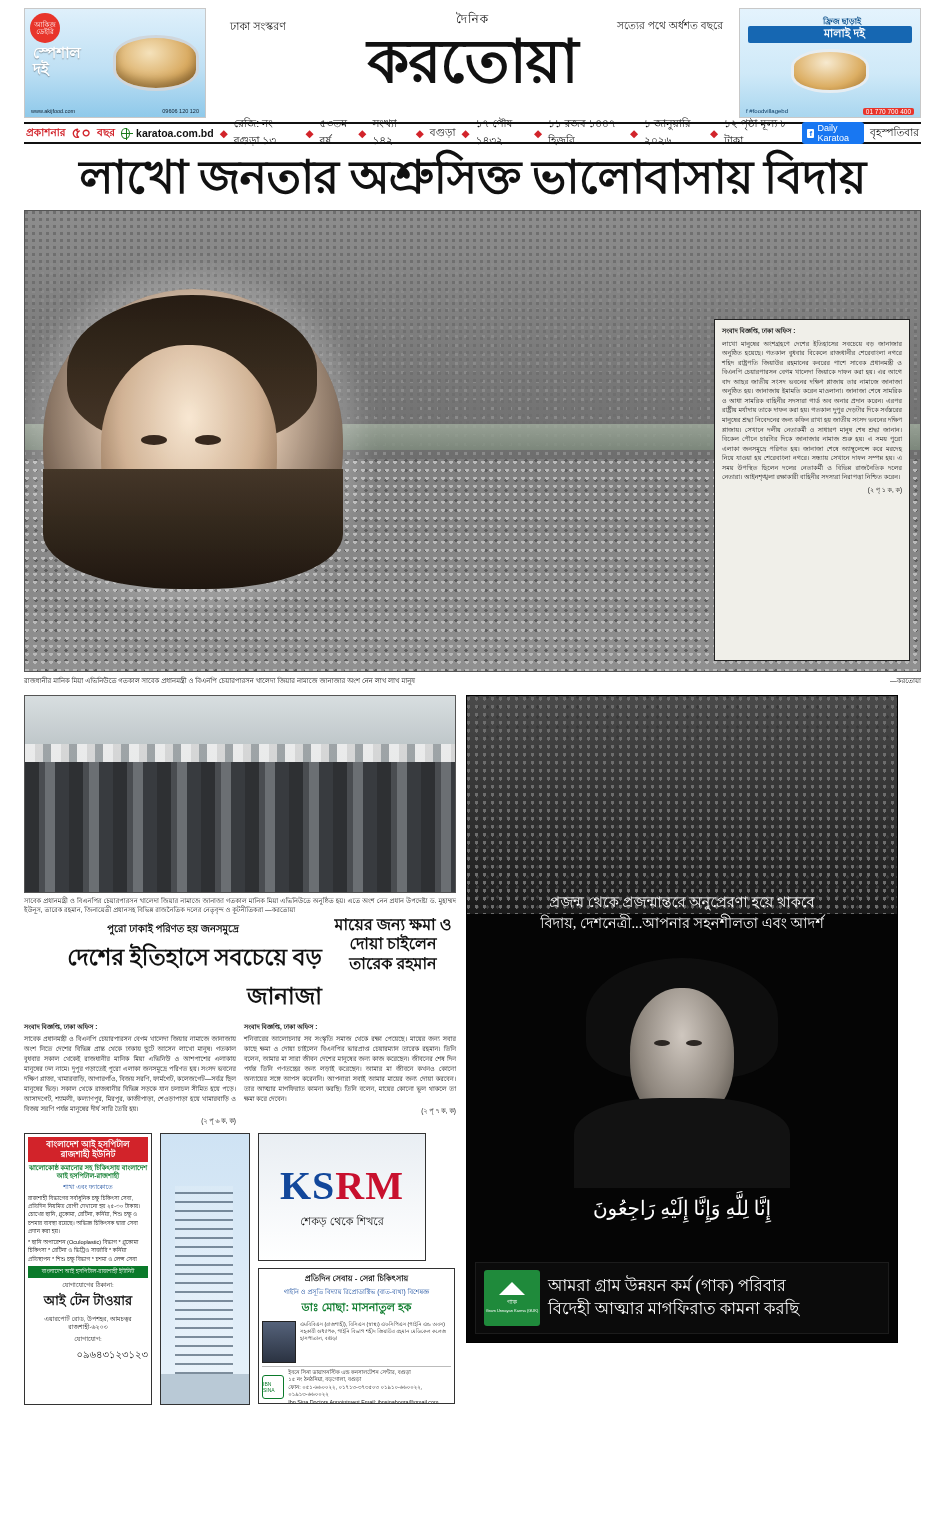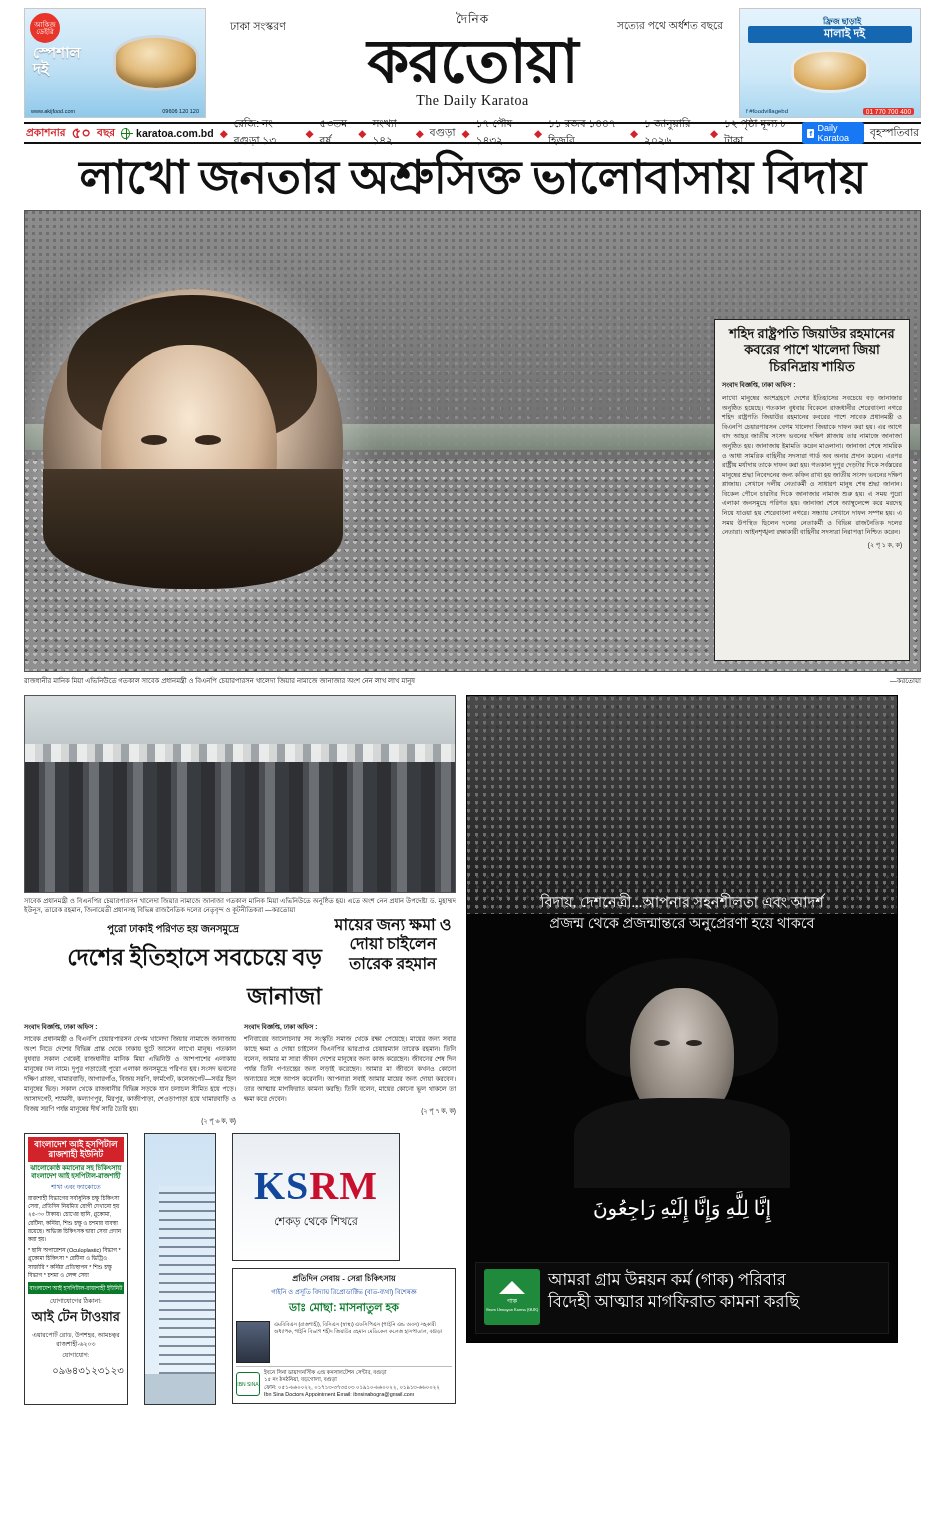--- a/index.html
+++ b/index.html
@@ -175,27 +175,27 @@
     position:absolute; left:50%; transform:translateX(-50%); top:262px; width:216px; height:230px;
   }
   .mem-portrait .hair { position:absolute; left:12px; top:0; width:192px; height:120px; border-radius:50% 50% 30% 30%; background:#0e0e0e; }
   .mem-portrait .face { position:absolute; left:56px; top:30px; width:104px; height:136px; border-radius:48% 48% 46% 46%; background:radial-gradient(ellipse at 50% 35%, #cfc7bf, #8e867d 60%, #4a453f); }
   .mem-portrait .shoulders { position:absolute; left:0; bottom:0; width:216px; height:90px; border-radius:40% 40% 0 0; background:#121212; }
   .mem-portrait .eye { position:absolute; width:16px; height:6px; border-radius:50%; background:#2b2622;}
   .mem-portrait .eye.l{left:80px; top:82px;} .mem-portrait .eye.r{left:112px; top:82px;}
   .mem-arabic { position:absolute; left:0; right:0; top:500px; text-align:center; font-size:20px; font-family:"Liberation Serif", serif; }
   .mem-name { position:absolute; left:0; right:0; top:536px; text-align:center; font-family:"Liberation Serif", serif; font-weight:bold; font-size:22px;margin-top:28px; }
   .mem-years { position:absolute; left:0; right:0; top:572px; text-align:center; font-family:"Liberation Serif", serif; font-size:21px; letter-spacing:1px; }
-  .mem-footer { position:absolute; left:8px; right:8px; bottom:8px; height:72px; background:#0b0b0b; border:1px solid #1c1c1c; display:flex; align-items:flex-start; gap:8px; padding:6px 8px;}
+  .mem-footer { position:absolute; left:8px; right:8px; bottom:8px; height:72px; background:#0b0b0b; border:1px solid #1c1c1c; display:flex; align-items:center; gap:8px; padding:6px 8px;}
   .gak-logo { width:56px; height:56px; background:#1f8a3b; color:#fff; display:flex; flex-direction:column; align-items:center; justify-content:center; font-size:6px; text-align:center; border-radius:3px;}
   .gak-logo .roof { width:26px; height:13px; background:#fff; clip-path: polygon(50% 0, 100% 100%, 0 100%); margin-bottom:2px;}
   .mem-footer-text { font-family:"Liberation Serif", serif; font-size:16.5px; line-height:1.35; }
 
   
-  .ads-row { display:flex; gap:16px; margin:7px 24px 0 24px; }
+  .ads-row { display:flex; gap:8px; margin:7px 24px 0 24px; }
   .ad { border:1px solid #333; position:relative; overflow:hidden; background:#fff; }
   .ad-hospital { width:128px; height:272px; padding:3px; }
   .ad-hospital .red-band { background:#d2232a; color:#fff; text-align:center; font-size:8.5px; font-weight:bold; padding:2px 0; line-height:1.25;}
   .ad-hospital .green-t { color:#0a7a2a; font-size:6.6px; text-align:center; font-weight:bold; margin-top:2px; line-height:1.3;}
   .ad-hospital .blue-t { color:#12479b; font-size:6.2px; text-align:center; margin-top:2px; line-height:1.35;}
   .ad-hospital .body { font-size:5.6px; line-height:1.45; margin-top:3px; }
   .ad-hospital .list { font-size:5.6px; line-height:1.5; margin-top:3px; }
   .ad-hospital .foot-band { background:#0a7a2a; color:#fff; font-size:5.6px; text-align:center; padding:1.5px 0; margin-top:3px;}
   .ad-hospital .addr { font-size:6.2px; text-align:center; margin-top:3px; line-height:1.4;}
   .ad-hospital .bigaddr { font-size:13px; font-weight:bold; text-align:center; margin-top:1px;}
@@ -204,21 +204,21 @@
   .ad-tower { width:90px; height:272px; background:linear-gradient(#cfe3f4,#e8f2fa); position:relative;}
   .ad-tower .bldg { position:absolute; left:14px; bottom:30px; width:58px; height:188px; background:linear-gradient(90deg,#9db6c9,#d7e4ee 40%,#8ea7bb);
     background-image: repeating-linear-gradient(0deg, rgba(40,60,80,.55) 0 2px, rgba(255,255,255,.15) 2px 9px);}
   .ad-tower .base { position:absolute; left:0; right:0; bottom:0; height:30px; background:#b9c9d6;}
 
   .ad-ksrm { width:168px; height:128px; background:linear-gradient(#e9eef3,#ffffff); display:flex; flex-direction:column; align-items:center; justify-content:center;}
   .ksrm-word { font-family:"Liberation Serif", serif; font-weight:bold; font-size:40px; color:#c8102e; letter-spacing:1px;}
   .ksrm-word .blue { color:#12479b; }
   .ksrm-tag { font-size:11px; margin-top:4px; }
 
-  .ad-doctor { width:224px; height:136px; padding:3px; }
+  .ad-doctor { width:197px; height:136px; padding:3px; }
   .ad-doctor .t1 { text-align:center; font-size:8px; font-weight:bold; }
   .ad-doctor .t2 { text-align:center; font-size:6.5px; color:#12479b; margin-top:2px;}
   .ad-doctor .t3 { text-align:center; font-size:11px; font-weight:bold; color:#0a7a2a; margin-top:1px;}
   .ad-doctor .inner { display:flex; gap:4px; margin-top:3px; }
   .ad-doctor .doc-photo { width:34px; height:42px; background:linear-gradient(#55627a,#2b3342); border:1px solid #222;}
   .ad-doctor .deg { font-size:5.2px; line-height:1.4; flex:1;}
   .ad-doctor .ibn { display:flex; align-items:center; gap:4px; margin-top:3px; border-top:1px solid #bbb; padding-top:2px;}
   .ibn-logo { width:24px; height:24px; border:1px solid #0a7a2a; color:#0a7a2a; font-size:5px; display:flex; align-items:center; justify-content:center; border-radius:3px;}
   .ibn-text { font-size:5.4px; line-height:1.4;}
 
@@ -241,21 +241,20 @@
       <div class="yogurt"></div>
       <div class="ad-left-foot">www.akijfood.com</div>
       <div class="ad-left-foot2">09606 120 120</div>
     </div>
 
     <div class="mast-center">
       <div class="mast-kicker-left">ঢাকা সংস্করণ</div>
       <div class="mast-kicker-right">সত্যের পথে অর্ধশত বছরে</div>
       <div class="mast-small">দৈনিক</div>
       <div class="mast-title">করতোয়া</div>
-      <div class="mast-en">The Daily Karatoa</div>
     </div>
 
     <div class="ad-box-right">
       <div class="ad-right-title">ফ্রিজ ছাড়াই</div>
       <div class="ad-right-band">মালাই দই</div>
       <div class="yogurt2"></div>
       <div class="ad-right-foot">
         <span>f #foodvillagebd</span>
         <span class="ad-right-phone">01 770 700 400</span>
       </div>
@@ -300,21 +299,20 @@
       <div class="crowd-band"></div>
       <div class="portrait">
         <div class="hair"></div>
         <div class="face"></div>
         <div class="eye l"></div>
         <div class="eye r"></div>
         <div class="mouth"></div>
         <div class="shawl"></div>
       </div>
       <div class="inset-box">
-        <div class="inset-title">শহিদ রাষ্ট্রপতি জিয়াউর রহমানের কবরের পাশে খালেদা জিয়া চিরনিদ্রায় শায়িত</div>
         <div class="inset-byline">সংবাদ বিজ্ঞপ্তি, ঢাকা অফিস :</div>
         <div class="inset-body">লাখো মানুষের অংশগ্রহণে দেশের ইতিহাসের সবচেয়ে বড় জানাজার অনুষ্ঠিত হয়েছে। গতকাল বুধবার বিকেলে রাজধানীর শেরেবাংলা নগরে শহিদ রাষ্ট্রপতি জিয়াউর রহমানের কবরের পাশে সাবেক প্রধানমন্ত্রী ও বিএনপি চেয়ারপারসন বেগম খালেদা জিয়াকে দাফন করা হয়। এর আগে বাদ আছর জাতীয় সংসদ ভবনের দক্ষিণ প্লাজায় তার নামাজে জানাজা অনুষ্ঠিত হয়। জানাজায় ইমামতি করেন মাওলানা। জানাজা শেষে সামরিক ও আধা সামরিক বাহিনীর সদস্যরা গার্ড অব অনার প্রদান করেন। এরপর রাষ্ট্রীয় মর্যাদায় তাকে দাফন করা হয়। গতকাল দুপুর দেড়টার দিকে সর্বস্তরের মানুষের শ্রদ্ধা নিবেদনের জন্য কফিন রাখা হয় জাতীয় সংসদ ভবনের দক্ষিণ প্লাজায়। সেখানে দলীয় নেতাকর্মী ও সাধারণ মানুষ শেষ শ্রদ্ধা জানান। বিকেল পৌনে চারটার দিকে জানাজার নামাজ শুরু হয়। এ সময় পুরো এলাকা জনসমুদ্রে পরিণত হয়। জানাজা শেষে অ্যাম্বুলেন্সে করে মরদেহ নিয়ে যাওয়া হয় শেরেবাংলা নগরে। সন্ধ্যায় সেখানে দাফন সম্পন্ন হয়। এ সময় উপস্থিত ছিলেন দলের নেতাকর্মী ও বিভিন্ন রাজনৈতিক দলের নেতারা। আইনশৃঙ্খলা রক্ষাকারী বাহিনীর সদস্যরা নিরাপত্তা নিশ্চিত করেন।</div>
         <div class="inset-more">(২ পৃ ১ ক, ক)</div>
       </div>
     </div>
     <div class="lead-caption">
       <span>রাজধানীর মানিক মিয়া এভিনিউতে গতকাল সাবেক প্রধানমন্ত্রী ও বিএনপি চেয়ারপারসন খালেদা জিয়ার নামাজে জানাজার অংশ নেন লাখ লাখ মানুষ</span>
       <span>—করতোয়া</span>
     </div>
   </div>
@@ -415,22 +413,22 @@
             </div>
           </div>
         </div>
       </div>
     </div>
 
     <div class="col-right">
       <div class="memorial">
         <div class="mem-crowd"></div>
         <div class="mem-quote">
+          <div>প্রজন্ম থেকে প্রজন্মান্তরে অনুপ্রেরণা হয়ে থাকবে</div>
           <div>বিদায়, দেশনেত্রী...আপনার সহনশীলতা এবং আদর্শ</div>
-          <div>প্রজন্ম থেকে প্রজন্মান্তরে অনুপ্রেরণা হয়ে থাকবে</div>
         </div>
         <div class="mem-portrait">
           <div class="hair"></div>
           <div class="face"></div>
           <div class="eye l"></div>
           <div class="eye r"></div>
           <div class="shoulders"></div>
         </div>
         <div class="mem-arabic">إِنَّا لِلَّهِ وَإِنَّا إِلَيْهِ رَاجِعُونَ</div>
         <div class="mem-name">বেগম খালেদা জিয়া</div>

